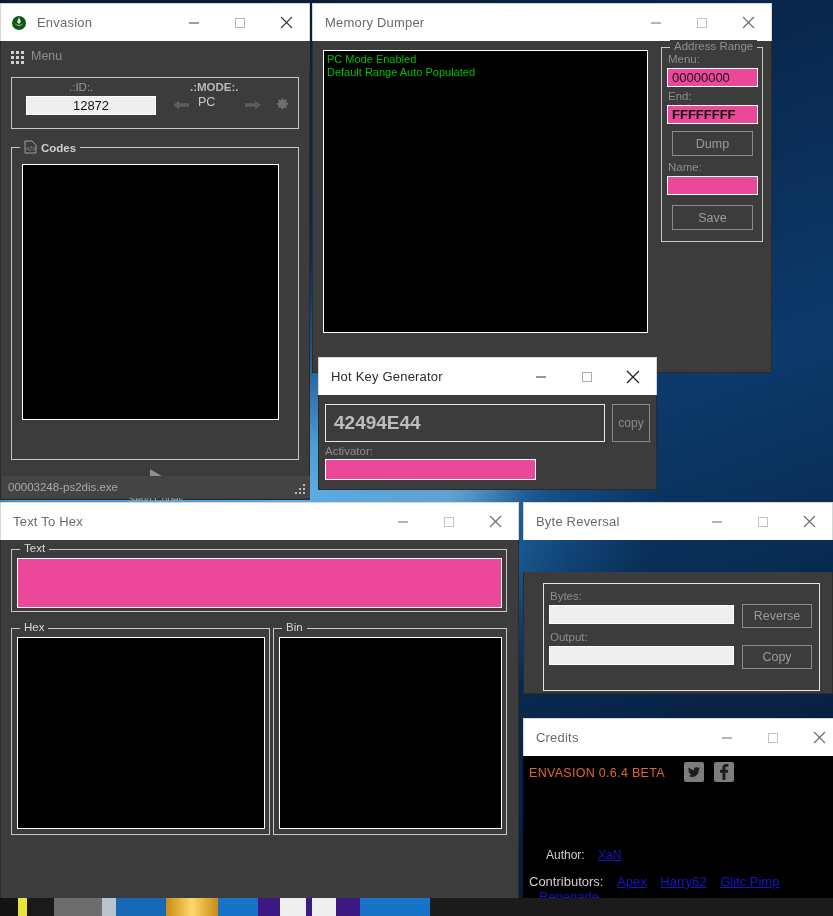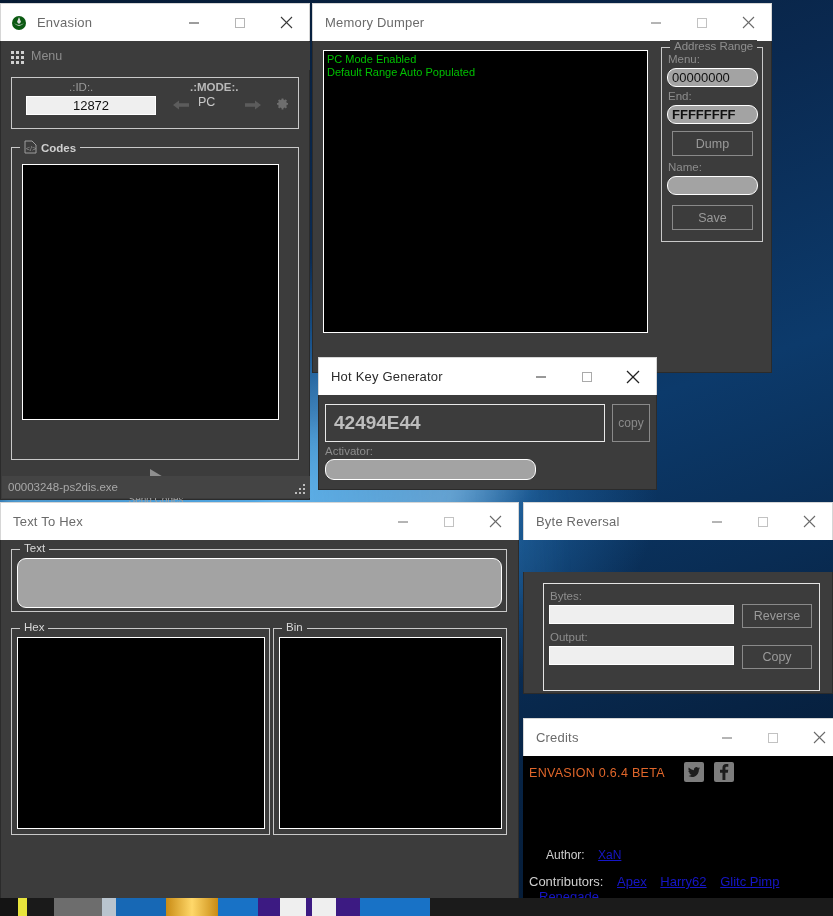--- a/index.html
+++ b/index.html
@@ -90,21 +90,21 @@
     position: absolute;
     background: #efefef;
     border: 1px solid #ffffff;
     box-sizing: border-box;
     font-size: 13px;
     color: #111;
     display: flex; align-items: center;
     padding-left: 4px;
     overflow: hidden;
   }
-  .txtbox.white { background:#a3a3a3;border-radius:9px; }
+  .txtbox.white { background:#ec4899; }
   .btn {
     position: absolute;
     background: #3c3c3c;
     border: 1px solid #8a8a8a;
     box-sizing: border-box;
     color: #9a9a9a;
     font-size: 12.5px;
     display: flex; align-items: center; justify-content: center;
     user-select: none;
   }

